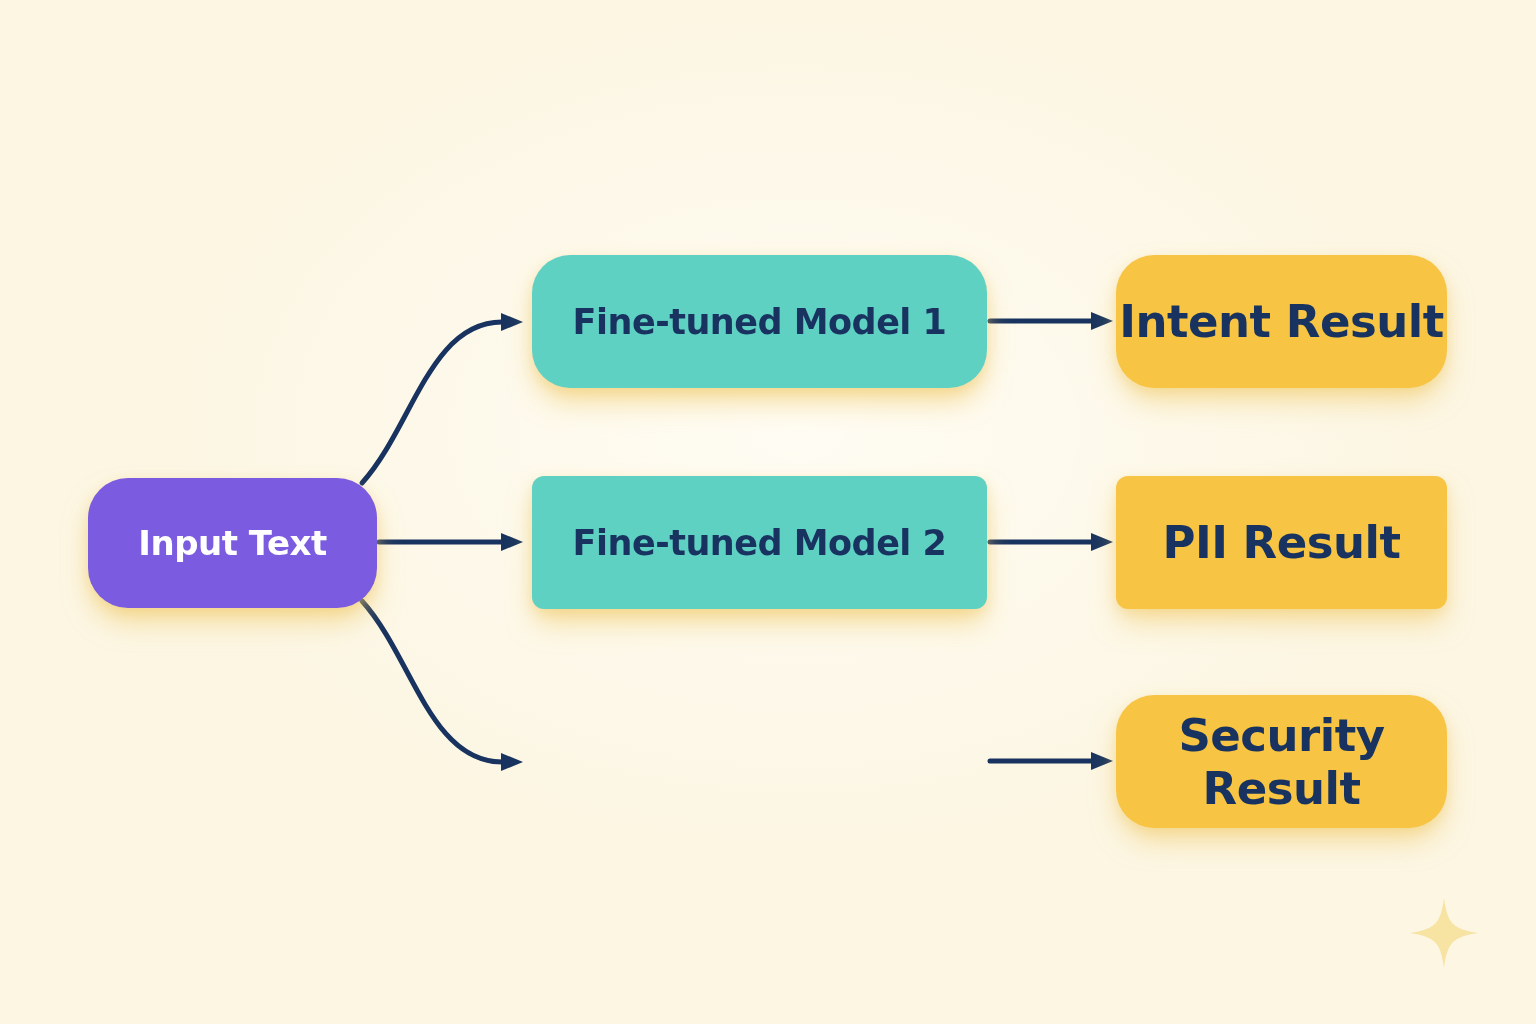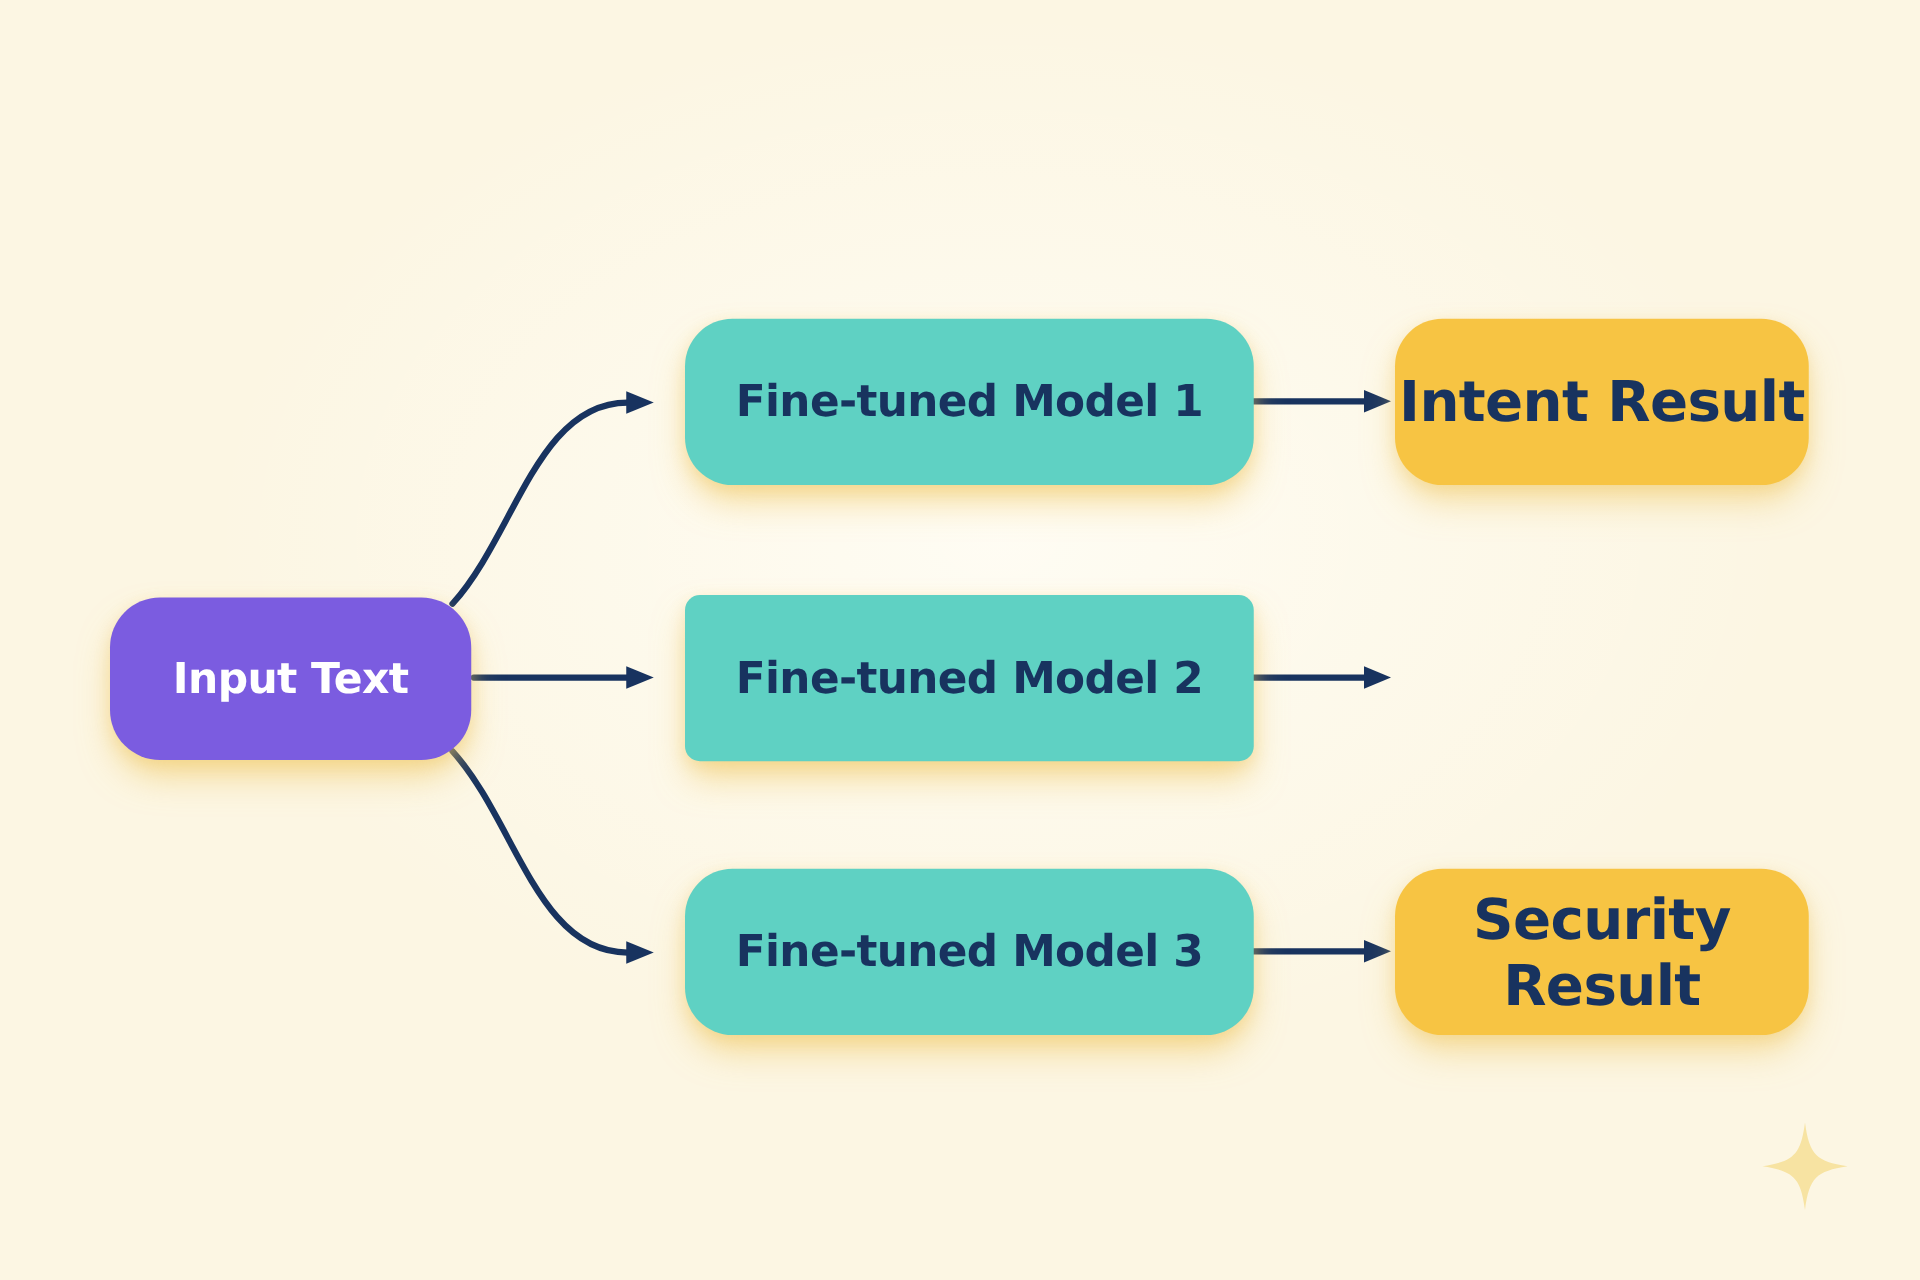--- a/index.html
+++ b/index.html
@@ -53,21 +53,20 @@
     align-items: center;
   }
   .node-model {
     left: 532px;
     width: 455px; height: 133px;
     background: var(--model-box);
     border-radius: 38px;
     color: var(--dark-text);
     font-size: 35px;
     box-shadow: 0 16px 28px -4px rgba(240, 198, 92, 0.60), 0 4px 12px rgba(236, 196, 98, 0.30);
-    margin-left: 16px;
   }
   .node-result {
     left: 1116px;
     width: 331px; height: 133px;
     background: var(--result-box);
     border-radius: 38px;
     color: var(--dark-text);
     font-size: 45px;
     box-shadow: 0 16px 28px -4px rgba(240, 198, 92, 0.55), 0 4px 12px rgba(236, 196, 98, 0.28);
   }
@@ -109,24 +108,24 @@
   <div class="node node-input">
     <span>Input Text</span>
   </div>
 
   <div class="node node-model row-1">
     <span>Fine-tuned Model 1</span>
   </div>
   <div class="node node-model row-2">
     <span>Fine-tuned Model 2</span>
   </div>
-  <div class="node node-model row-3">
-    <span>Fine-tuned Model 3</span>
-  </div>
 
   <div class="node node-result row-1">
     <span>Intent Result</span>
+  </div>
+  <div class="node node-result row-2">
+    <span>PII Result</span>
   </div>
   <div class="node node-result row-3">
     <span>Security Result</span>
   </div>
 
 </div>
 
 </body></html>

